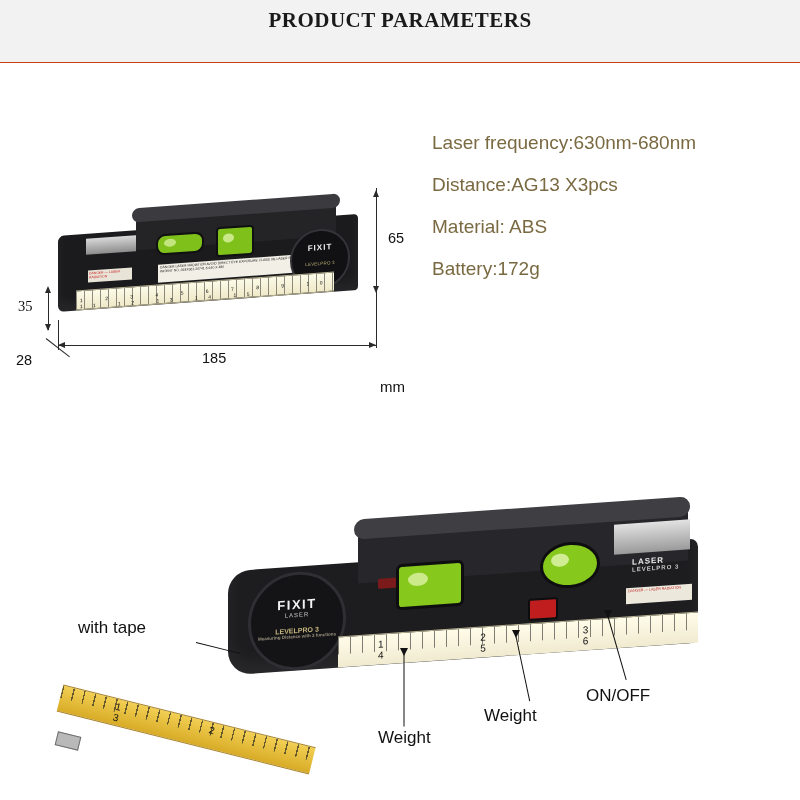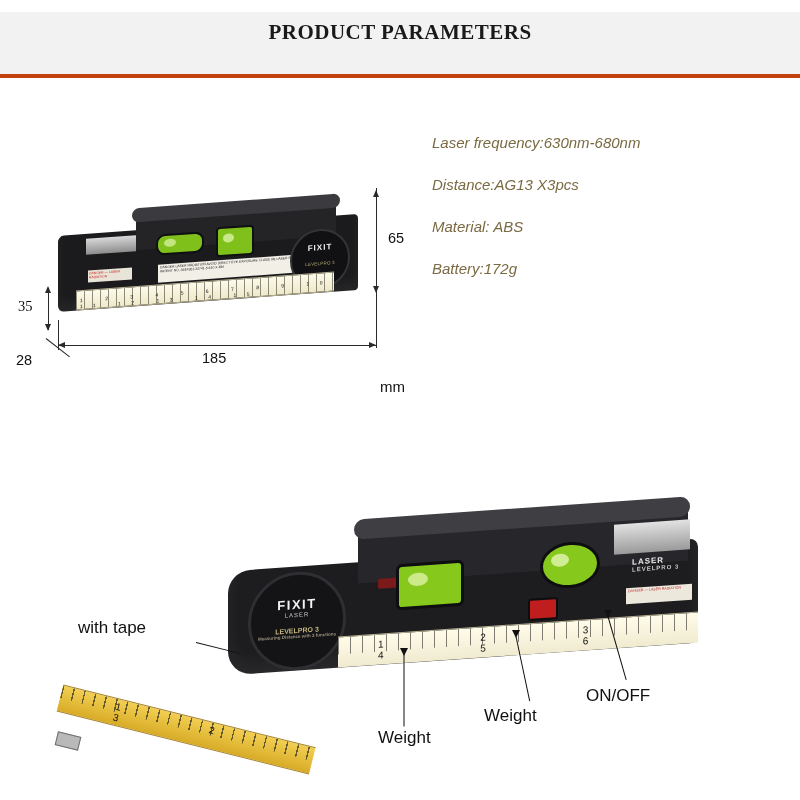--- a/index.html
+++ b/index.html
@@ -17,25 +17,25 @@
   .page {
     position: relative;
     width: 800px;
     height: 800px;
     background: #ffffff;
   }
   
   .header {
     position: absolute;
     left: 0;
-    top: 12px;
+    top: 0;
     width: 800px;
     height: 62px;
     background: #f2f2f2;
-    border-bottom: 4px solid #c2410c;
+    border-bottom: 1px solid #c2410c;
   }
   .header-title {
     position: absolute;
     left: 0;
     top: 8px;
     width: 800px;
     text-align: center;
     font-family: "Liberation Serif", serif;
     font-weight: bold;
     font-size: 21px;
@@ -43,26 +43,25 @@
     color: #1a1a1a;
   }
   
   .specs {
     position: absolute;
     left: 432px;
     top: 132px;
     width: 360px;
   }
   .spec-line {
-    font-size: 15px;
+    font-size: 19px;
     color: #7a6a42;
     line-height: 21px;
     margin-bottom: 21px;
     white-space: nowrap;
-    font-style: italic;
   }
   
   .fig-top {
     position: absolute;
     left: 30px;
     top: 170px;
     width: 400px;
     height: 230px;
   }
   

